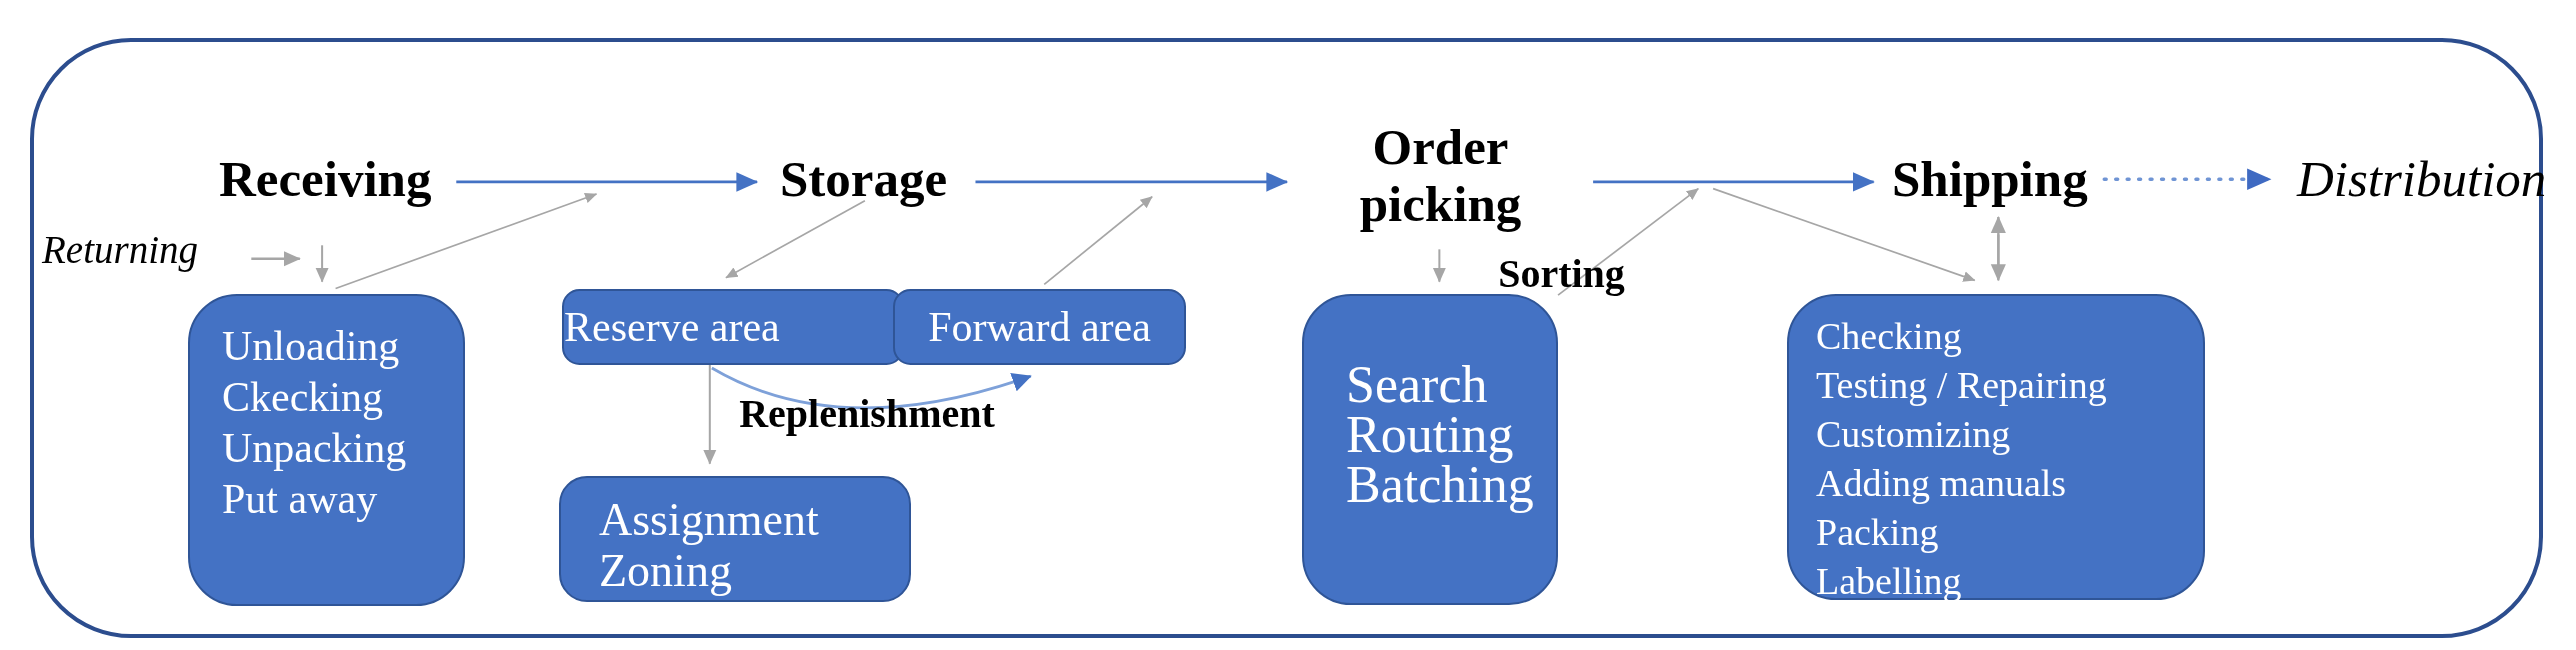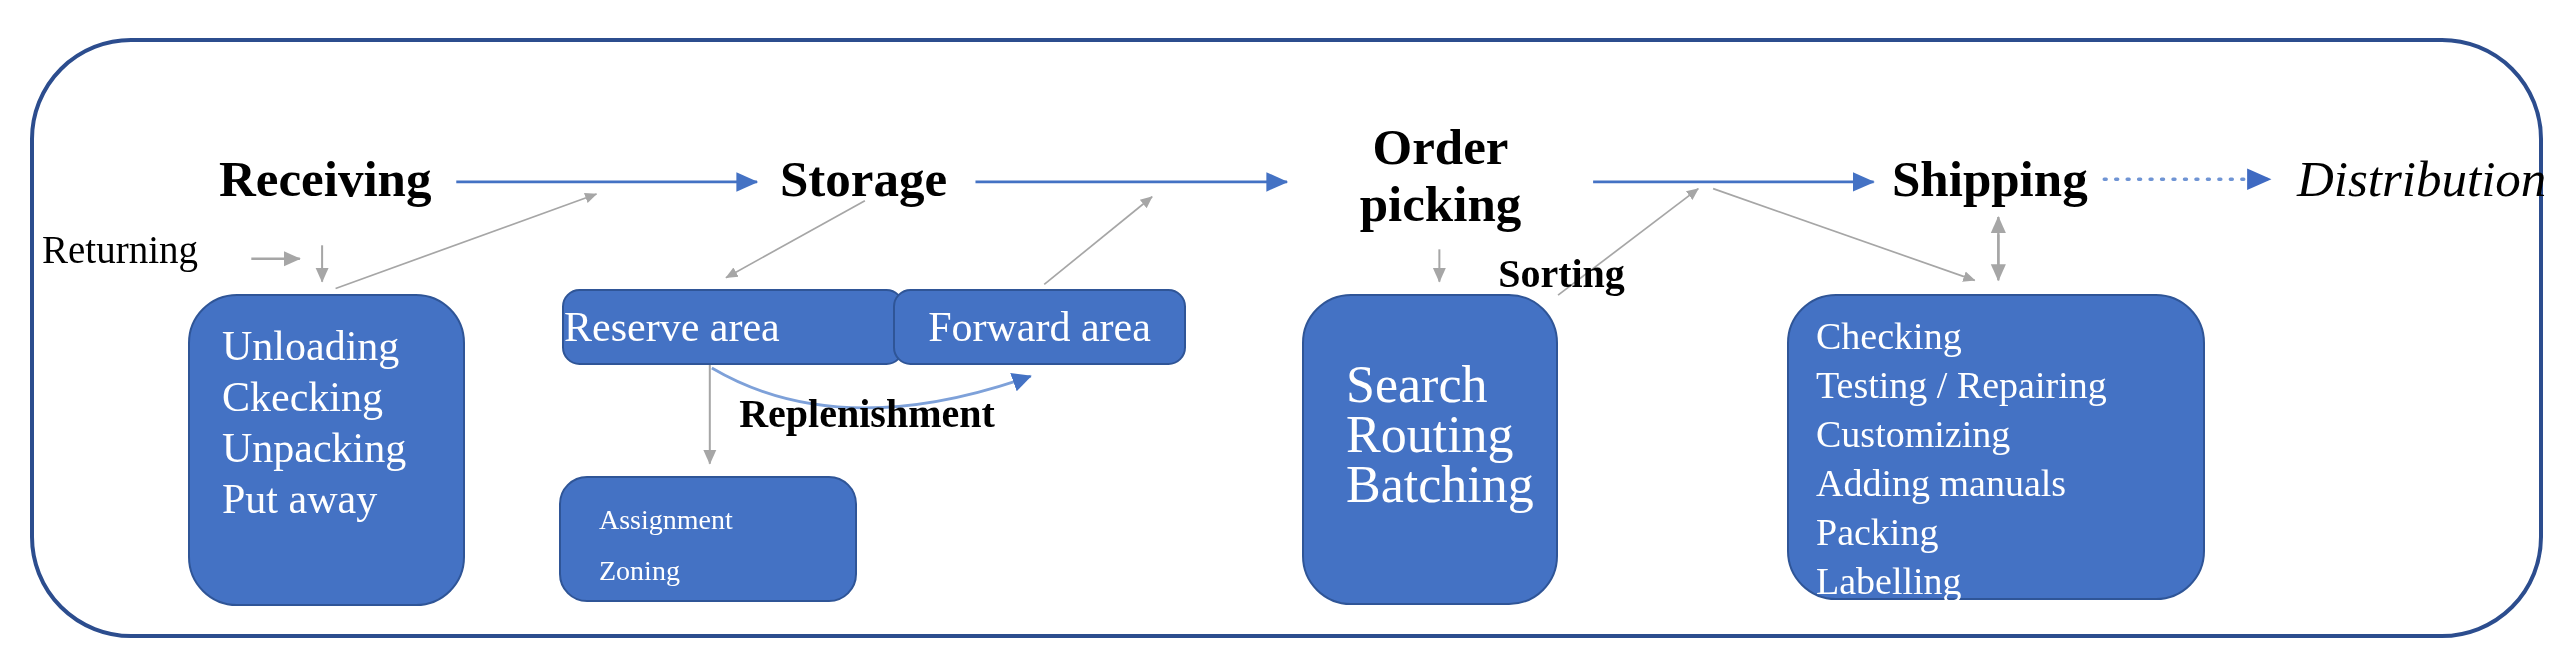--- a/index.html
+++ b/index.html
@@ -38,20 +38,21 @@
     color: #000000;
     white-space: nowrap;
   }
   .heading.two-line {
     white-space: normal;
     text-align: center;
     line-height: 57px;
   }
   .italic-label {
     position: absolute;
+    font-style: italic;
     font-size: 39px;
     line-height: 42px;
     color: #000000;
     white-space: nowrap;
   }
   .bold-label {
     position: absolute;
     font-weight: bold;
     font-size: 40px;
     line-height: 43px;
@@ -81,24 +82,24 @@
     display: flex; align-items: center; justify-content: flex-start;
     font-size: 42px;
   }
   .box-forward {
     left: 893px; top: 277px; width: 293px; height: 76px;
     border-radius: 17.5px;
     display: flex; align-items: center; justify-content: center;
     font-size: 42px;
   }
   .box-storage-ops {
-    left: 559px; top: 464px; width: 298px; height: 126px;
+    left: 559px; top: 464px; width: 352px; height: 126px;
     border-radius: 28px;
     padding: 16px 0 0 38px;
-    font-size: 28px; line-height: 51px;
+    font-size: 46px; line-height: 51px;
   }
   .box-picking-ops {
     left: 1302px; top: 282px; width: 256px; height: 311px;
     border-radius: 49px;
     padding: 64px 0 0 42px;
     font-size: 52px; line-height: 50px;
   }
   .box-shipping-ops {
     left: 1787px; top: 282px; width: 418px; height: 306px;
     border-radius: 49px;

